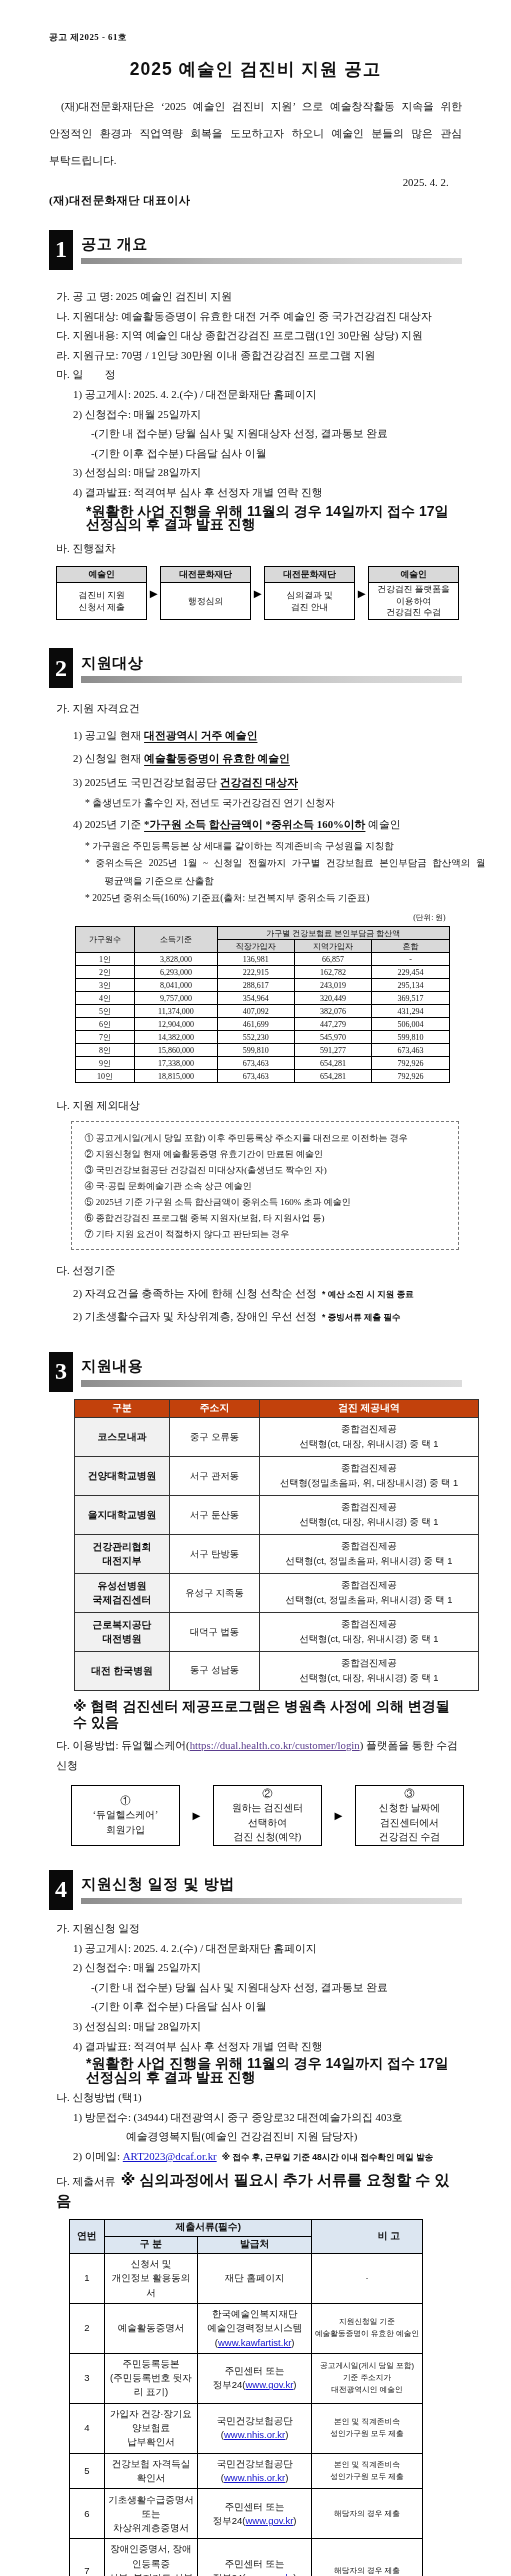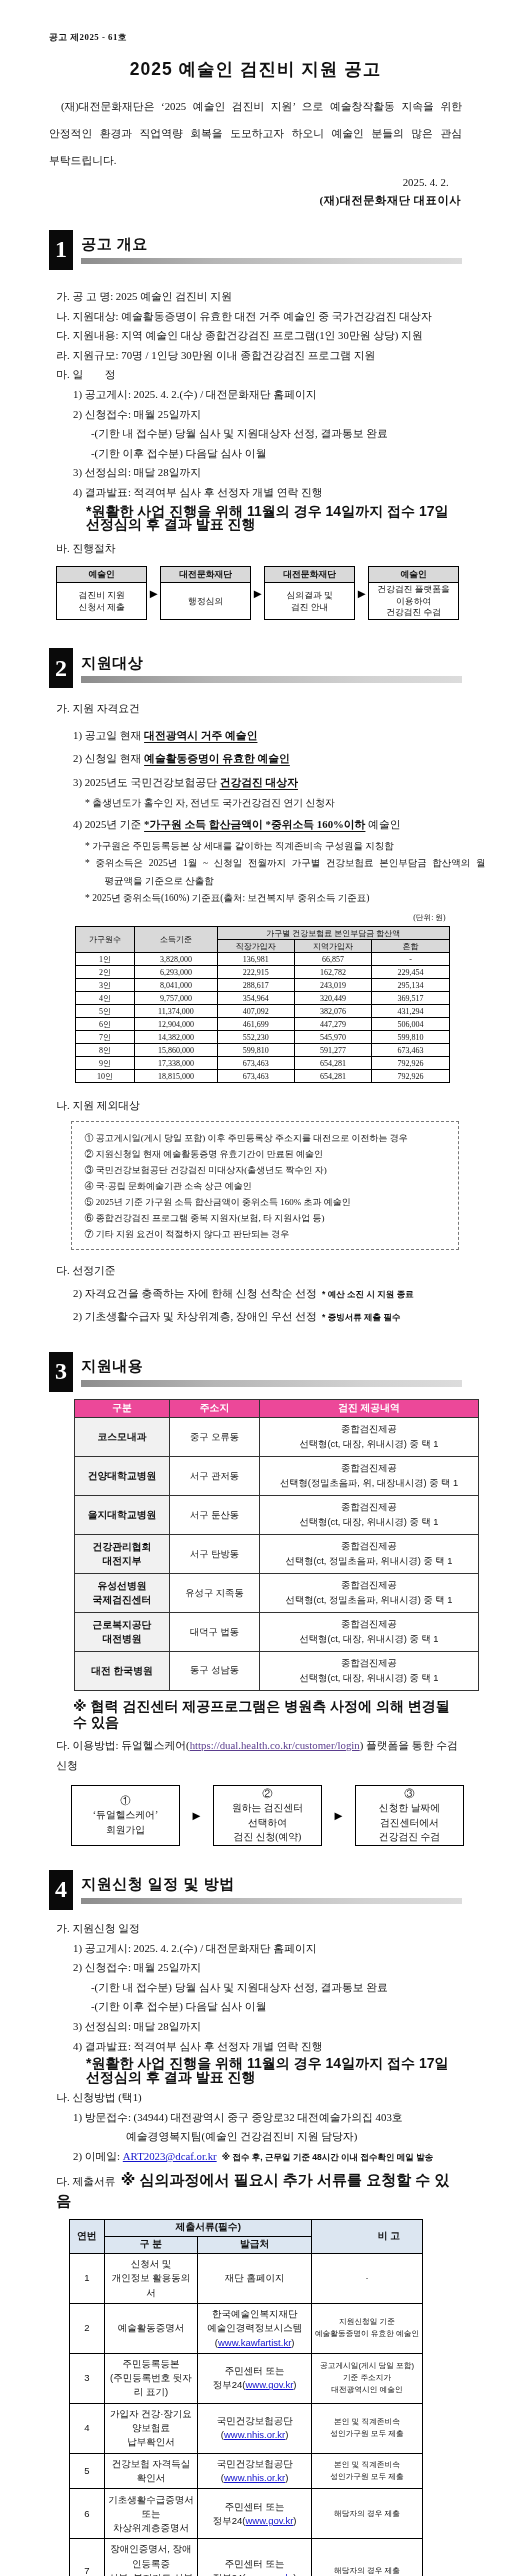--- a/index.html
+++ b/index.html
@@ -4,21 +4,21 @@
 <style>
   html,body{margin:0;padding:0;background:#ffffff;}
   body{width:511px;height:2892px;overflow:hidden;font-family:"Liberation Serif","DejaVu Serif",serif;color:#111;}
   .page{padding:32px 49px 0 49px;box-sizing:border-box;}
 
   .notice-no{font-size:8.8px;font-weight:bold;letter-spacing:0.5px;}
   .doc-title{margin-top:13.4px;text-align:center;font-family:"Liberation Sans","DejaVu Sans",sans-serif;
              font-size:17.5px;font-weight:800;letter-spacing:1px;}
   .intro{margin-top:11.3px;font-size:10.8px;line-height:27px;text-align:justify;text-indent:1.1em;word-break:keep-all;}
   .date-line{margin-top:2.1px;font-size:10.8px;text-align:right;padding-right:13.4px;}
-  .signer-line{margin-top:5.2px;font-size:11.3px;font-weight:bold;text-align:right;padding-right:1px;letter-spacing:0.5px;}
+  .signer-line{margin-top:5.2px;font-size:11.3px;font-weight:bold;text-align:left;padding-right:1px;letter-spacing:0.5px;}
 
   
   .sec{display:flex;align-items:stretch;margin-top:21.6px;}
   .sec-num{width:24px;height:40px;background:#0a0a0a;color:#fff;flex:0 0 24px;
            display:flex;align-items:center;justify-content:center;
            font-family:"Liberation Serif",serif;font-size:24px;font-weight:bold;}
   .sec-right{flex:1;padding-left:8.2px;display:flex;flex-direction:column;justify-content:center;}
   .sec-title{font-family:"Liberation Sans","DejaVu Sans",sans-serif;font-size:15px;font-weight:800;
              letter-spacing:0.5px;margin-bottom:3.6px;}
   .sec-bar{height:6.7px;background:linear-gradient(90deg,#8c8c8c 0%,#b5b5b5 35%,#d2d2d2 75%,#dcdcdc 100%);}
@@ -60,21 +60,21 @@
   .income-table th{background:#d9d9d9;font-weight:normal;}
   .income-table{border:1px solid #000;}
 
   
   .dotted-box{border:0.8px dashed #777;margin:6.2px 0 0 22px;width:388px;box-sizing:border-box;
               padding:7.2px 5.2px 7.2px 12.4px;}
   .dotted-box div{font-size:9px;line-height:16px;}
 
   
   .centers-table{margin:7.2px 0 0 25px;width:405px;font-family:"Liberation Sans","DejaVu Sans",sans-serif;border:1px solid #333;}
-  .centers-table th{background:#ec4899;color:#fff;font-size:9.8px;font-weight:bold;padding:2.1px 0;border:0.5px solid #333;}
+  .centers-table th{background:#c2410c;color:#fff;font-size:9.8px;font-weight:bold;padding:2.1px 0;border:0.5px solid #333;}
   .centers-table td{border:0.5px solid #333;font-size:9.3px;}
   .centers-table td.c1{background:#f1f1f1;font-weight:bold;text-align:center;width:92px;font-size:9.8px;line-height:1.4;}
   .centers-table td.c2{text-align:center;width:87px;}
   .centers-table td.c3{text-align:center;padding:4.1px 7.2px;line-height:1.6;}
   .centers-table tr{height:32px;}
 
   
   .docs-table{margin:6.2px 0 0 19.6px;width:354px;font-family:"Liberation Sans","DejaVu Sans",sans-serif;border:1px solid #000;}
   .docs-table th{background:#dce6f1;font-size:9.8px;font-weight:bold;border:0.5px solid #000;padding:1.5px 0;}
   .docs-table td{border:0.5px solid #000;text-align:center;font-size:9.5px;line-height:1.5;padding:3.1px 2.1px;}

